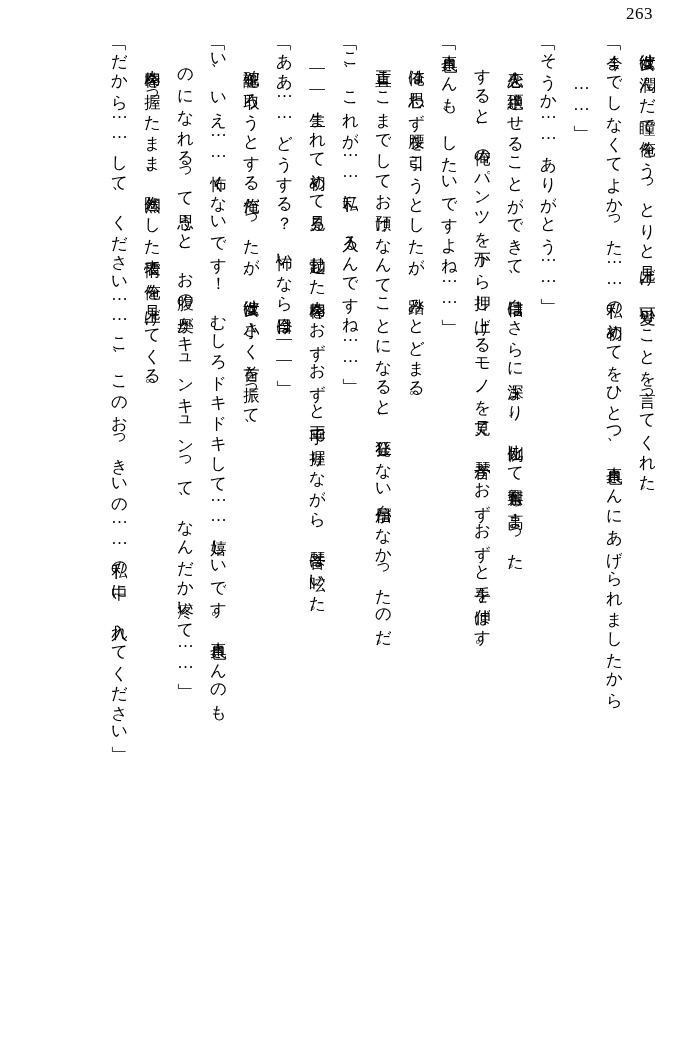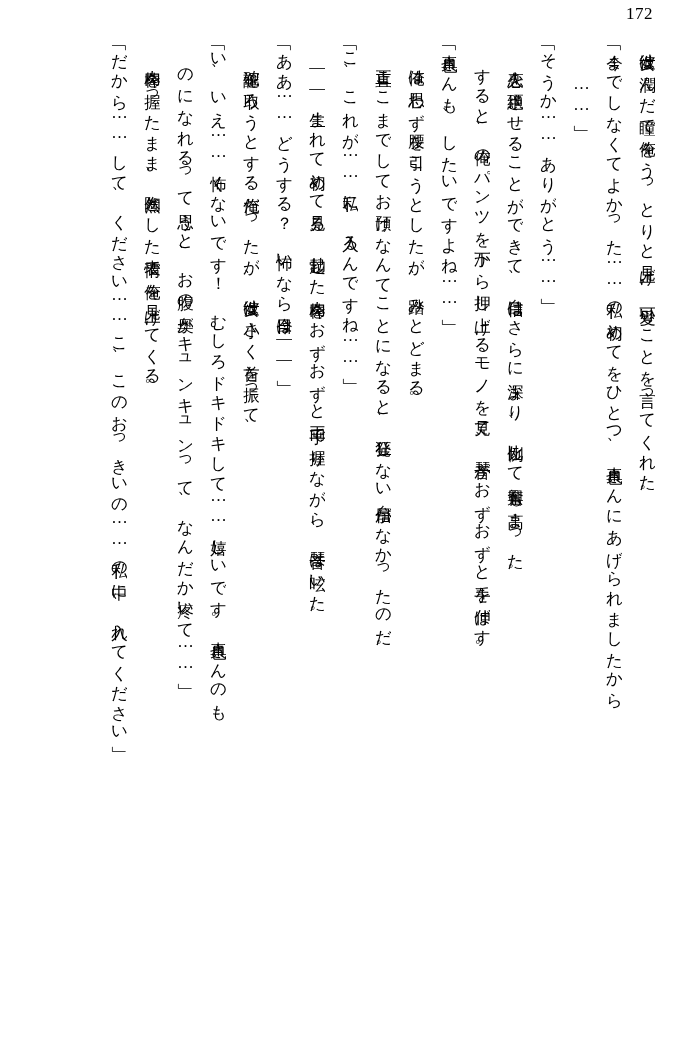--- a/index.html
+++ b/index.html
@@ -63,21 +63,21 @@
   }
   .col.indent-2 {
     padding-top: 34px;
   }
 </style>
 </head>
 <body>
 
 <div class="page">
 
-  <div class="page-number">172</div>
+  <div class="page-number">263</div>
 
   <div class="body-text">
     <div class="col">彼女は潤んだ瞳で俺をうっとりと見上げ、可愛いことを言ってくれた。</div>
     <div class="col">「今までしなくてよかった……私の初めてをひとつ、真也さんにあげられましたから</div>
     <div class="col indent-2">……」</div>
     <div class="col">「そうか……ありがとう……」</div>
     <div class="col indent-1">恋人を絶頂させることができて、自信はさらに深まり、比例して興奮も高まった。</div>
     <div class="col indent-1">すると、俺のパンツを下から押し上げるモノを見て、琴音がおずおずと手を伸ばす。</div>
     <div class="col">「真也さんも、したいですよね……」</div>
     <div class="col indent-1">俺は思わず腰を引こうとしたが、踏みとどまる。</div>

